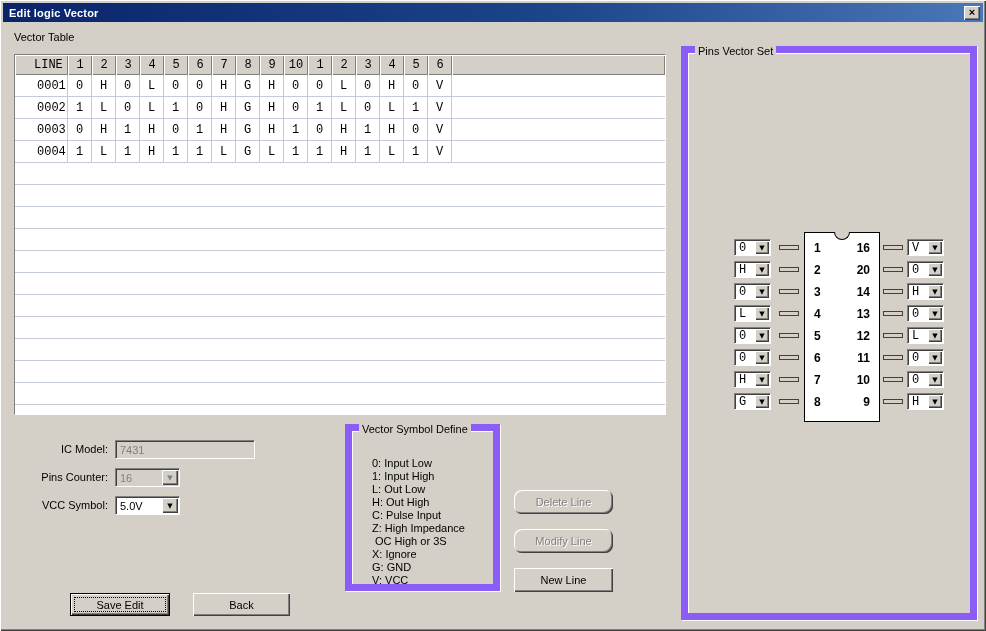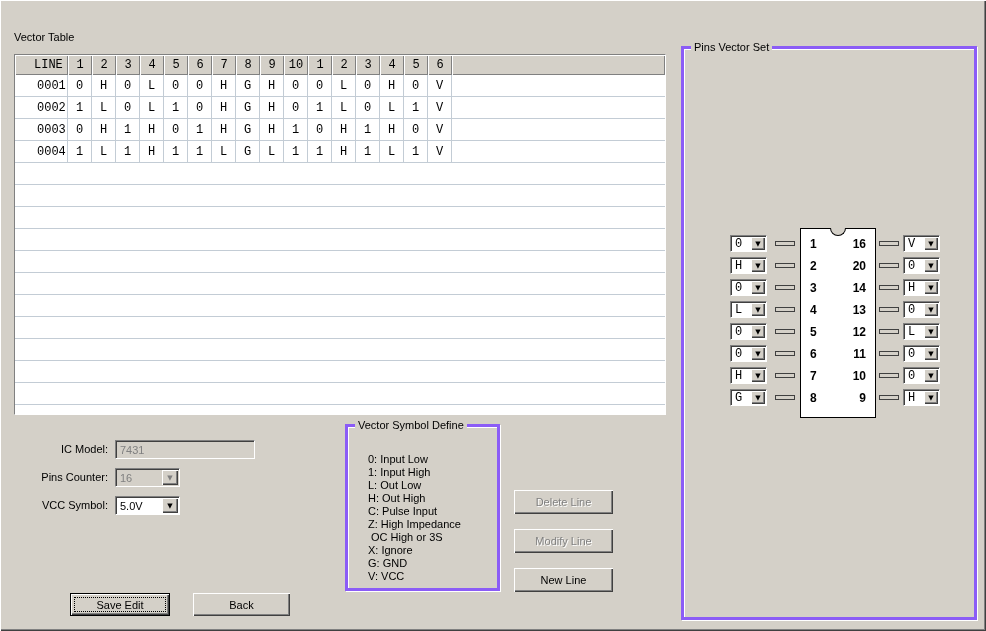--- a/index.html
+++ b/index.html
@@ -48,32 +48,32 @@
   .combo-mini .combo-value{font-family:"Liberation Mono",monospace;font-size:12px;right:15px;}
   .combo-mini .combo-btn{width:14px;}
   .lbl-ic{left:8px;top:443px;width:100px;text-align:right;}
   .fld-ic{left:115px;top:440px;width:140px;height:19px;}
   .lbl-pins{left:8px;top:471px;width:100px;text-align:right;}
   .cmb-pins{left:115px;top:468px;width:65px;height:19px;}
   .lbl-vcc{left:8px;top:499px;width:100px;text-align:right;}
   .cmb-vcc{left:115px;top:496px;width:65px;height:19px;}
 
   
-  .group{position:absolute;border:3px solid #8b5cf6;box-sizing:border-box;
+  .group{position:absolute;border:7px solid #8b5cf6;box-sizing:border-box;
     box-shadow: inset 1px 1px 0 #ffffff, 1px 1px 0 #ffffff;}
   .group-label{position:absolute;top:-8px;left:7px;background:#d4d0c8;padding:0 3px;font-size:11px;white-space:nowrap;}
   .symbol-group{left:345px;top:424px;width:155px;height:167px;}
   .legend{position:absolute;left:20px;top:26px;right:4px;}
   .legend-line{height:13px;line-height:13px;white-space:pre;font-size:11px;}
   .pins-group{left:681px;top:46px;width:296px;height:574px;}
 
   
   .btn{position:absolute;background:#d4d0c8;box-sizing:border-box;display:flex;align-items:center;justify-content:center;
     font-size:11px;box-shadow: inset 1px 1px 0 #ffffff, inset -1px -1px 0 #404040, inset -2px -2px 0 #808080;}
-  .btn-disabled{color:#808080;text-shadow:1px 1px 0 #ffffff;}
+  .btn-disabled{color:#808080;text-shadow:1px 1px 0 #ffffff;border-radius:8px;}
   .btn-default{box-shadow: inset 0 0 0 1px #000000, inset 2px 2px 0 #ffffff, inset -2px -2px 0 #404040, inset -3px -3px 0 #808080;}
   .btn-default::after{content:"";position:absolute;left:4px;right:4px;top:4px;bottom:4px;border:1px dotted #000;}
   .btn-delete{left:514px;top:490px;width:99px;height:24px;}
   .btn-modify{left:514px;top:529px;width:99px;height:24px;}
   .btn-new{left:514px;top:568px;width:99px;height:24px;}
   .btn-save{left:70px;top:593px;width:100px;height:23px;}
   .btn-back{left:193px;top:593px;width:97px;height:23px;}
 
   
   .chip{position:absolute;left:116px;top:179px;width:76px;height:190px;background:#fff;border:1px solid #000;box-sizing:border-box;}
@@ -82,20 +82,26 @@
   .pin-num{position:absolute;height:22px;line-height:22px;font-weight:bold;font-size:12px;}
   .pin-num-left{left:9px;}
   .pin-num-right{right:9px;}
   .pin-stub{position:absolute;width:20px;height:5px;background:#d4d0c8;border:1px solid #404040;box-sizing:border-box;}
 </style>
 </head>
 <body>
 
 <div class="win">
 
+  <div class="titlebar">
+    <span class="title-text">Edit logic Vector</span>
+    <span class="btn-close">
+        <span>×</span>
+      </span>
+  </div>
 
   <div class="label lbl-vector-table">Vector Table</div>
 
   <div class="table-wrap">
     <div class="thead">
         <div class="th th-line">LINE</div>
         <div class="th">1</div>
         <div class="th">2</div>
         <div class="th">3</div>
         <div class="th">4</div>

